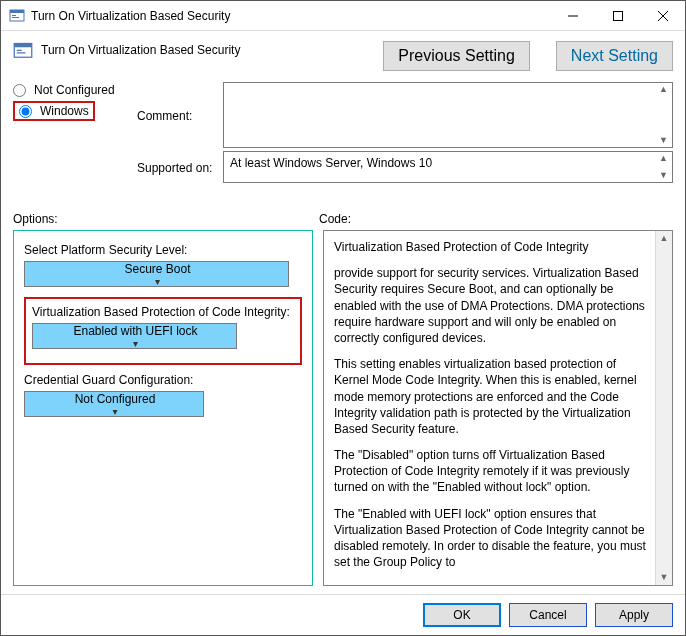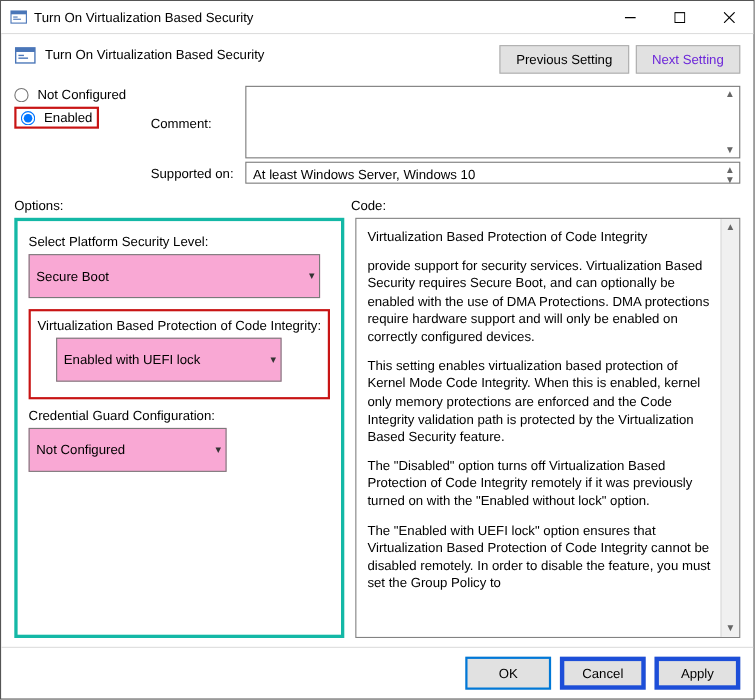--- a/index.html
+++ b/index.html
@@ -39,87 +39,87 @@
   .header {
     display:flex; align-items:flex-start;
     padding: 10px 12px 8px 12px;
     gap:8px;
   }
   .header .hicon { width:20px; height:20px; flex:0 0 20px; display:flex; align-items:center; justify-content:center; }
   .header .htitle { flex:1; font-size:12px; padding-top:2px; }
   .header .hbtns { display:flex; gap:6px; }
   .hbtn {
     border:1px solid #adadad; background:#e1e1e1;
-    padding:5px 14px; font-size:12px; font-family:inherit;
-  }
-  .hbtn.disabled { color:#6d28d9; }
+    padding:5px 14px; font-size:16px; font-family:inherit;margin-left:20px;
+  }
+  .hbtn.disabled { color:#0369a1; }
   
   .form {
     padding: 0 12px 6px 12px;
   }
   .radio-row { display:flex; align-items:center; gap:4px; margin:2px 0; padding:2px 0; }
   .radio-row input { margin:0 4px 0 0; }
   .highlight { border:2px solid #c81414; padding:1px 4px; display:inline-flex; align-items:center; }
   .row { display:flex; align-items:center; margin:3px 0; }
   .row .lbl { width:86px; padding-top:2px; }
   .comment-box {
     flex:1; height:66px; border:1px solid #7a7a7a; background:#fff; position:relative;
   }
   .comment-box .sb, .supported-box .sb, .help-box .sb, .options-box .sb {
     position:absolute; right:0; top:0; bottom:0; width:17px;
     display:flex; flex-direction:column; justify-content:space-between; align-items:center;
     padding:2px 0;
   }
   .sb .arrow { color:#666; font-size:9px; line-height:1; }
   .supported-box {
-    flex:1; height:20px; border:1px solid #7a7a7a; background:#fff; padding:4px 6px; position:relative;
+    flex:1; height:32px; border:1px solid #7a7a7a; background:#fff; padding:4px 6px; position:relative;
     font-size:12px;
   }
   .left-top { display:flex; gap:20px; }
   .radios { flex:0 0 104px; }
   .right-top { flex:1; }
   
-  .labels-row { display:flex; padding:4px 12px 4px 12px; }
+  .labels-row { display:flex; padding:4px 12px 4px 12px;margin-top:16px; }
   .labels-row .l1 { flex:0 0 306px; }
   .labels-row .l2 { flex:1; }
   
   .cols { display:flex; gap:10px; padding:0 12px 8px 12px; flex:1; min-height:0; }
   .options-box {
-    flex:0 0 300px; border:3px solid #14b8a6; padding:10px 10px; position:relative;
+    flex:0 0 300px; border:1px solid #14b8a6; padding:10px 10px; position:relative;
     overflow:hidden;
   }
   .help-box {
     flex:1; border:1px solid #828282; padding:8px 20px 8px 10px; position:relative;
     overflow:hidden; line-height:1.35;
   }
   .help-box .sb { background:#f0f0f0; border-left:1px solid #d9d9d9; padding:0; }
   .help-box .sb .track { flex:1; }
   .help-box p { margin:0 0 10px 0; }
   .fieldlabel { margin:2px 0 4px 0; }
   .select {
-    border:1px solid #7a7a7a; background:#f9a8d4; height:40px;
+    border:1px solid #7a7a7a; background:#7dd3fc; height:26px;
     display:flex; align-items:center; justify-content:space-between;
-    padding:0 4px 0 6px; margin-bottom:10px;
+    padding:0 4px 0 6px; margin-bottom:10px;flex-direction:column;
   }
   .select .chev { font-size:10px; color:#333; }
   .select.w265 { width:265px; }
-  .select.w205 { width:205px;margin-left:17px; }
+  .select.w205 { width:205px; }
   .select.w180 { width:180px; }
   .group-highlight { border:2px solid #c81414; padding:4px 6px 14px 6px; margin-bottom:8px; }
   .group-highlight .select { margin-bottom:0; }
   .check-row { display:flex; align-items:center; gap:6px; margin:2px 0 10px 0; }
   .check-row input { margin:0; }
   
   .footer {
     border-top:1px solid #ddd;
     padding:8px 12px;
     display:flex; justify-content:flex-end; gap:8px;
   }
   .btn {
-    border:4px solid #1d4ed8; background:#e1e1e1;
+    border:1px solid #1d4ed8; background:#e1e1e1;
     padding:4px 16px; width:78px; font-size:12px; font-family:inherit; text-align:center;
   }
   .btn.default { border:2px solid #0078d7; padding:3px 0; }
 </style>
 </head>
 <body>
 
 <div class="titlebar">
   <span class="title-icon">
     <svg width="16" height="16" viewBox="0 0 16 16">
@@ -169,21 +169,21 @@
 <div class="form">
   <div class="left-top">
     <div class="radios">
       <label class="radio-row">
         <input type="radio" name="state" style="">
         <span>Not Configured</span>
       </label>
       <span class="highlight">
         <label class="radio-row" style="margin:0;padding:0">
           <input type="radio" name="state" checked="" style="">
-          <span>Enabled</span>
+          <span>Windows</span>
         </label>
       </span>
     </div>
     <div class="right-top">
       <div class="row">
         <div class="lbl">Comment:</div>
         <div class="comment-box">
           <div class="sb">
             <span class="arrow">▲</span>
             <span class="arrow">▼</span>
@@ -230,21 +230,21 @@
     <div class="fieldlabel">Credential Guard Configuration:</div>
     <div class="select w180">
       <span>Not Configured</span>
       <span class="chev">▾</span>
     </div>
   </div>
 
   <div class="help-box">
     <p>Virtualization Based Protection of Code Integrity</p>
     <p>provide support for security services. Virtualization Based Security requires Secure Boot, and can optionally be enabled with the use of DMA Protections. DMA protections require hardware support and will only be enabled on correctly configured devices.</p>
-    <p>This setting enables virtualization based protection of Kernel Mode Code Integrity. When this is enabled, kernel only memory protections are enforced and the Code Integrity validation path is protected by the Virtualization Based Security feature.</p>
+    <p>This setting enables virtualization based protection of Kernel Mode Code Integrity. When this is enabled, kernel mode memory protections are enforced and the Code Integrity validation path is protected by the Virtualization Based Security feature.</p>
     <p>The "Disabled" option turns off Virtualization Based Protection of Code Integrity remotely if it was previously turned on with the "Enabled without lock" option.</p>
     <p>The "Enabled with UEFI lock" option ensures that Virtualization Based Protection of Code Integrity cannot be disabled remotely. In order to disable the feature, you must set the Group Policy to</p>
     <div class="sb">
       <span class="arrow" style="padding:3px 0">▲</span>
       <div class="track"></div>
       <span class="arrow" style="padding:3px 0">▼</span>
     </div>
   </div>
 </div>
 

